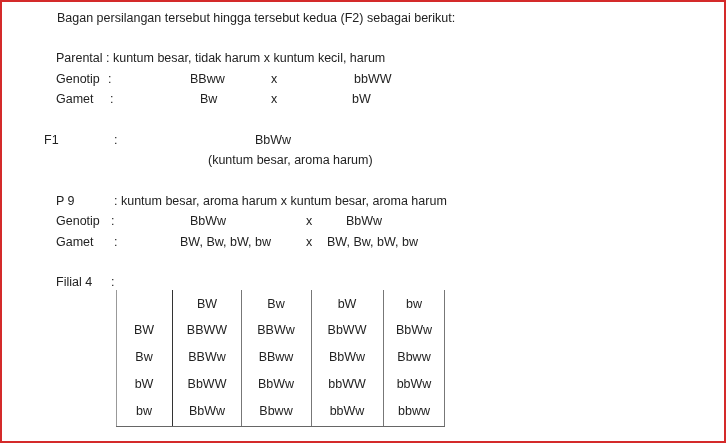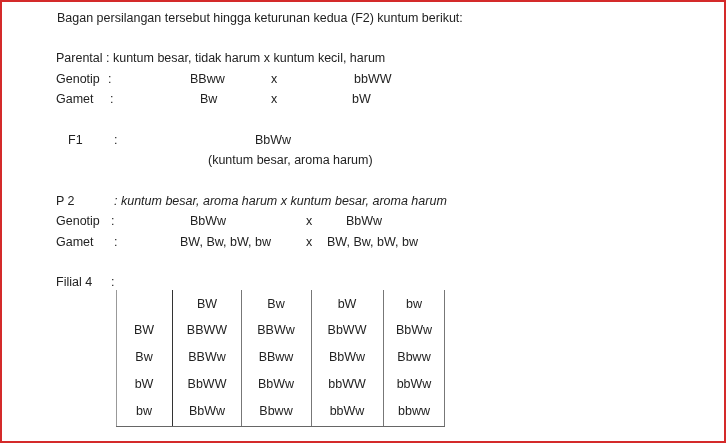--- a/index.html
+++ b/index.html
@@ -8,42 +8,42 @@
   .t { position:absolute; font-size:12.5px; white-space:nowrap; line-height:15px; }
   .grid { position:absolute; left:116px; top:290px; width:329px; height:136px; border-bottom:1px solid #666; }
   .vl { position:absolute; top:0; bottom:0; width:0; border-left:1px solid #777; }
   .cell { position:absolute; font-size:12.5px; text-align:center; line-height:15px; }
 </style>
 </head>
 <body>
 
 <div class="frame"></div>
 
-<div class="t" style="left:57px;top:11px;">Bagan persilangan tersebut hingga keturunan kedua (F2) kuntum berikut:</div>
+<div class="t" style="left:57px;top:11px;">Bagan persilangan tersebut hingga tersebut kedua (F2) sebagai berikut:</div>
 
 <div class="t" style="left:56px;top:51px;">Parental</div>
 <div class="t" style="left:106px;top:51px;">: kuntum besar, tidak harum  x  kuntum kecil, harum</div>
 <div class="t" style="left:56px;top:72px;">Genotip</div>
 <div class="t" style="left:108px;top:72px;">:</div>
 <div class="t" style="left:190px;top:72px;">BBww</div>
 <div class="t" style="left:271px;top:72px;">x</div>
 <div class="t" style="left:354px;top:72px;">bbWW</div>
 <div class="t" style="left:56px;top:92px;">Gamet</div>
 <div class="t" style="left:110px;top:92px;">:</div>
 <div class="t" style="left:200px;top:92px;">Bw</div>
 <div class="t" style="left:271px;top:92px;">x</div>
 <div class="t" style="left:352px;top:92px;">bW</div>
 
-<div class="t" style="left:68px;top:133px;">F1</div>
+<div class="t" style="left:44px;top:133px;">F1</div>
 <div class="t" style="left:114px;top:133px;">:</div>
 <div class="t" style="left:255px;top:133px;">BbWw</div>
 <div class="t" style="left:208px;top:153px;">(kuntum besar, aroma harum)</div>
 
-<div class="t" style="left:56px;top:194px;">P 2</div>
-<div class="t" style="left:114px;top:194px;font-style:italic;">: kuntum besar, aroma harum  x  kuntum besar, aroma  harum</div>
+<div class="t" style="left:56px;top:194px;">P 9</div>
+<div class="t" style="left:114px;top:194px;">: kuntum besar, aroma harum  x  kuntum besar, aroma  harum</div>
 <div class="t" style="left:56px;top:214px;">Genotip</div>
 <div class="t" style="left:111px;top:214px;">:</div>
 <div class="t" style="left:190px;top:214px;">BbWw</div>
 <div class="t" style="left:306px;top:214px;">x</div>
 <div class="t" style="left:346px;top:214px;">BbWw</div>
 <div class="t" style="left:56px;top:235px;">Gamet</div>
 <div class="t" style="left:114px;top:235px;">:</div>
 <div class="t" style="left:180px;top:235px;">BW, Bw, bW, bw</div>
 <div class="t" style="left:306px;top:235px;">x</div>
 <div class="t" style="left:327px;top:235px;">BW, Bw, bW, bw</div>

